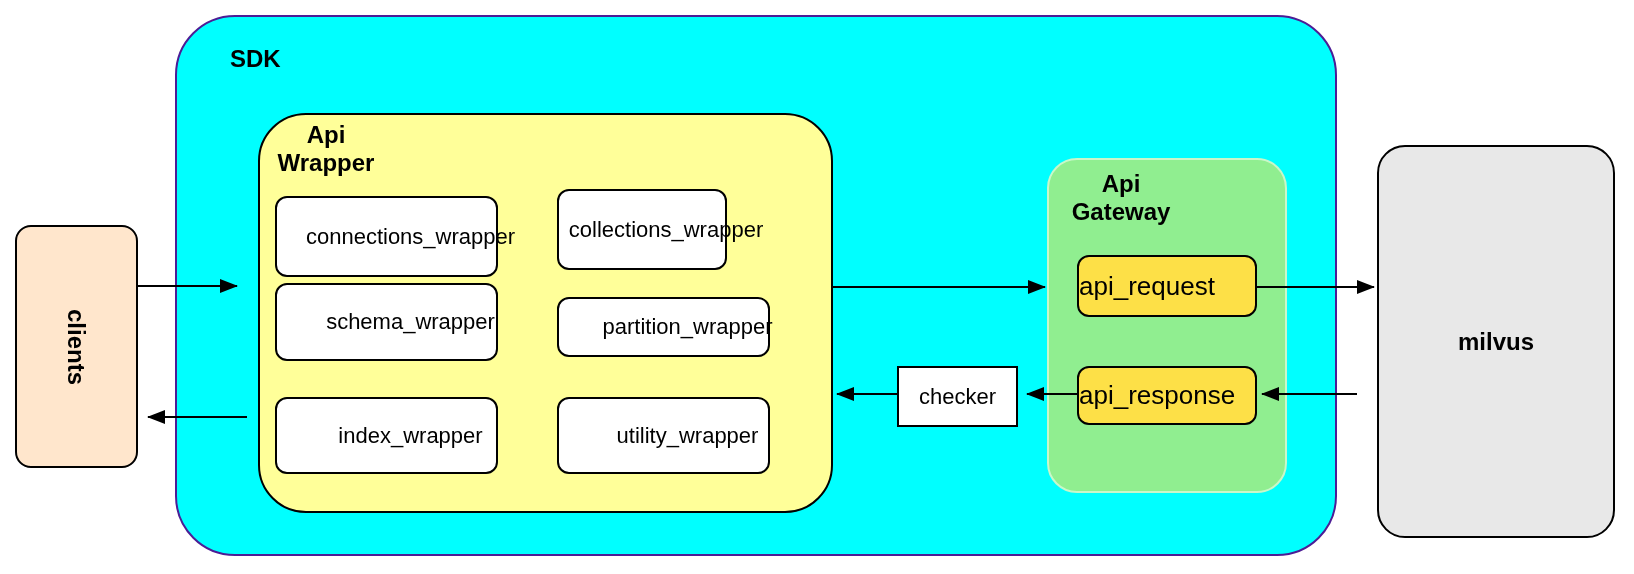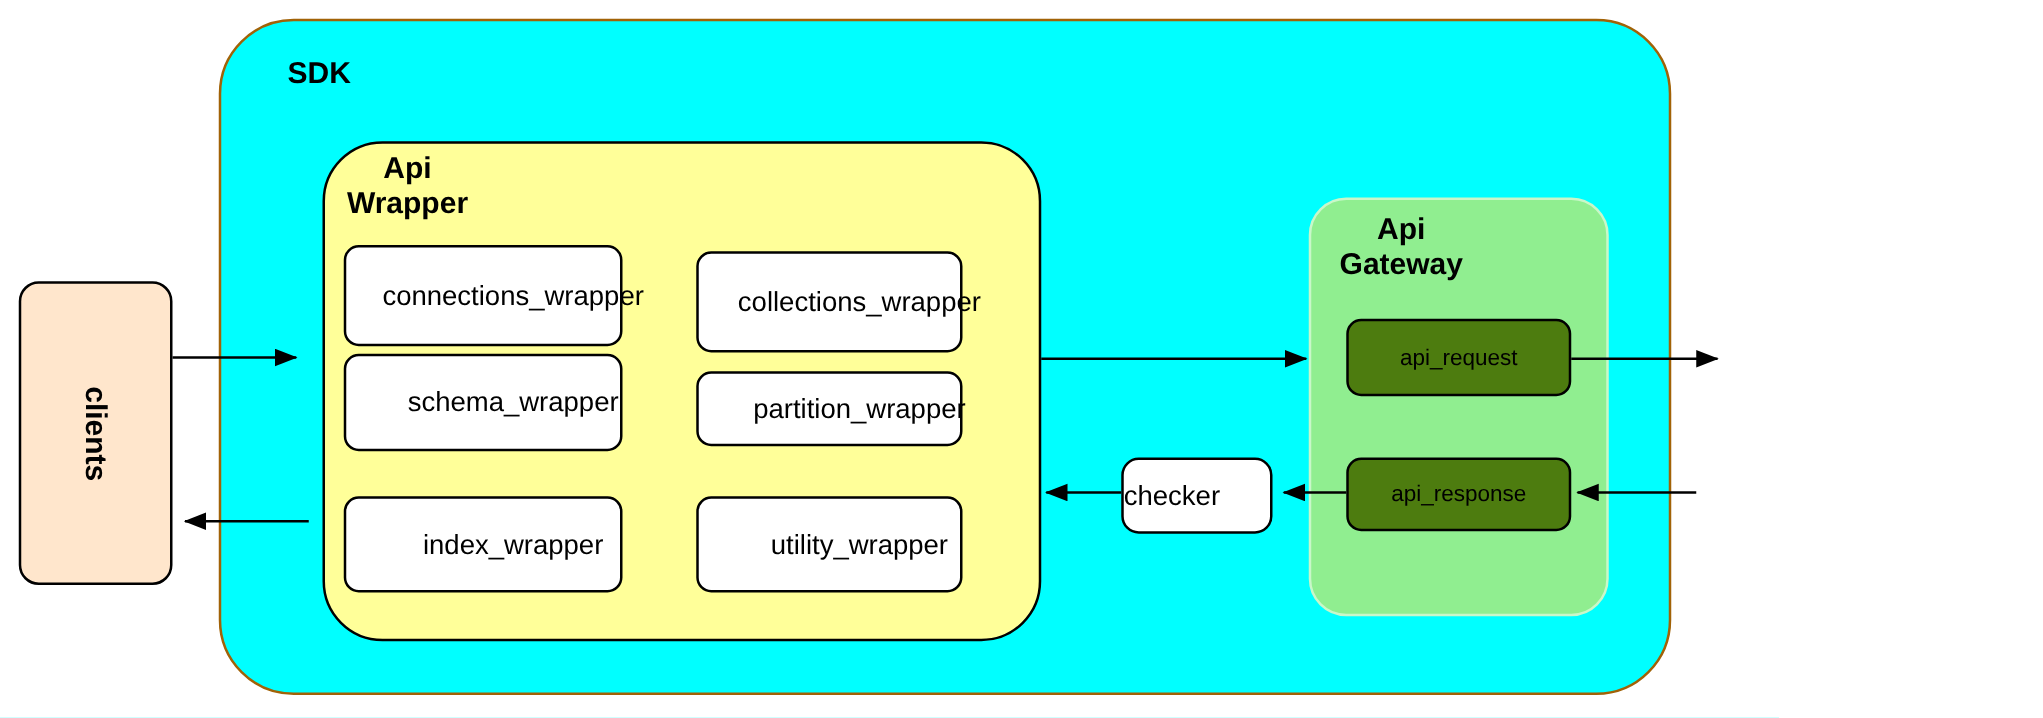--- a/index.html
+++ b/index.html
@@ -10,21 +10,21 @@
     background: #ffffff;
     font-family: "Liberation Sans", sans-serif;
     color: #000;
     overflow: hidden;
   }
   .abs { position: absolute; box-sizing: border-box; }
 
   
   #sdk {
     left: 175px; top: 15px; width: 1162px; height: 541px;
-    background: #00FFFF; border: 2px solid #a16207; border-radius: 60px;
+    background: #00FFFF; border: 2px solid #4c1d95; border-radius: 60px;
   }
   #sdk-label {
     position: absolute; left: 53px; top: 28px;
     font-size: 24px; font-weight: bold;
   }
 
   #clients {
     left: 15px; top: 225px; width: 123px; height: 243px;
     background: #FFE6CC; border: 2px solid #000; border-radius: 16px;
     display: flex; align-items: center; justify-content: center;
@@ -50,48 +50,48 @@
     position: absolute; left: 10px; top: 6px; width: 112px;
     text-align: center; font-size: 24px; font-weight: bold;
     line-height: 1.15; white-space: pre-line;
   }
   .module {
     position: absolute; background: #FFFFFF; border: 2px solid #000;
     border-radius: 12px; display: flex; align-items: center; justify-content: center;
     font-size: 22px; box-sizing: border-box; white-space: nowrap; padding-left: 48px;
   }
   #module-0 { left: 15px;  top: 81px;  width: 223px; height: 81px; }
-  #module-1 { left: 297px; top: 86px;  width: 213px; height: 81px; }
+  #module-1 { left: 297px; top: 74px;  width: 170px; height: 81px; }
   #module-2 { left: 15px;  top: 168px; width: 223px; height: 78px; }
   #module-3 { left: 297px; top: 182px; width: 213px; height: 60px; }
   #module-4 { left: 15px;  top: 282px; width: 223px; height: 77px; text-align: center; }
   #module-5 { left: 297px; top: 282px; width: 213px; height: 77px; }
 
   
   #checker {
     left: 720px; top: 349px; width: 121px; height: 61px;
-    background: #FFFFFF; border: 2px solid #000; border-radius: 14px;
-    display: flex; align-items: center; justify-content: flex-start;
+    background: #FFFFFF; border: 2px solid #000; border-radius: 0;
+    display: flex; align-items: center; justify-content: center;
     font-size: 22px;
   }
 
   
   #api-gateway {
     left: 870px; top: 141px; width: 240px; height: 335px;
     background: #90EE90; border: 2px solid #C9F7C9; border-radius: 30px;
   }
   #api-gateway-label {
     position: absolute; left: 22px; top: 10px; width: 100px;
     text-align: center; font-size: 24px; font-weight: bold;
     line-height: 1.15; white-space: pre-line;
   }
   .gw-node {
-    position: absolute; background: #4d7c0f; border: 2px solid #000;
-    border-radius: 12px; display: flex; align-items: center; justify-content: center;
-    font-size: 18px; box-sizing: border-box; white-space: nowrap;
+    position: absolute; background: #fde047; border: 2px solid #000;
+    border-radius: 12px; display: flex; align-items: center; 
+    font-size: 26px; box-sizing: border-box; white-space: nowrap;
   }
   #api-request  { left: 28px; top: 95px;  width: 180px; height: 62px; }
   #api-response { left: 28px; top: 206px; width: 180px; height: 59px; }
 
   
   #arrows {
     position: absolute; left: 0; top: 0; width: 1634px; height: 574px;
     pointer-events: none; z-index: 10;
   }
 </style>
@@ -139,20 +139,23 @@
 Gateway</div>
       <div class="gw-node" id="api-request">
         <span>api_request</span>
       </div>
       <div class="gw-node" id="api-response">
         <span>api_response</span>
       </div>
     </div>
   </div>
 
+  <div class="abs" id="milvus">
+    <span>milvus</span>
+  </div>
 
   <svg id="arrows" viewBox="0 0 1634 574" xmlns="http://www.w3.org/2000/svg">
     <defs>
       <marker id="ah" markerWidth="20" markerHeight="16" refX="17" refY="7" orient="auto" markerUnits="userSpaceOnUse">
         <path d="M0,0 L18,7 L0,14 Z" fill="#000"></path>
       </marker>
     </defs>
     <line x1="138" y1="286" x2="237" y2="286" stroke="#000" stroke-width="2" marker-end="url(#ah)"></line>
     <line x1="247" y1="417" x2="148" y2="417" stroke="#000" stroke-width="2" marker-end="url(#ah)"></line>
     <line x1="833" y1="287" x2="1045" y2="287" stroke="#000" stroke-width="2" marker-end="url(#ah)"></line>

